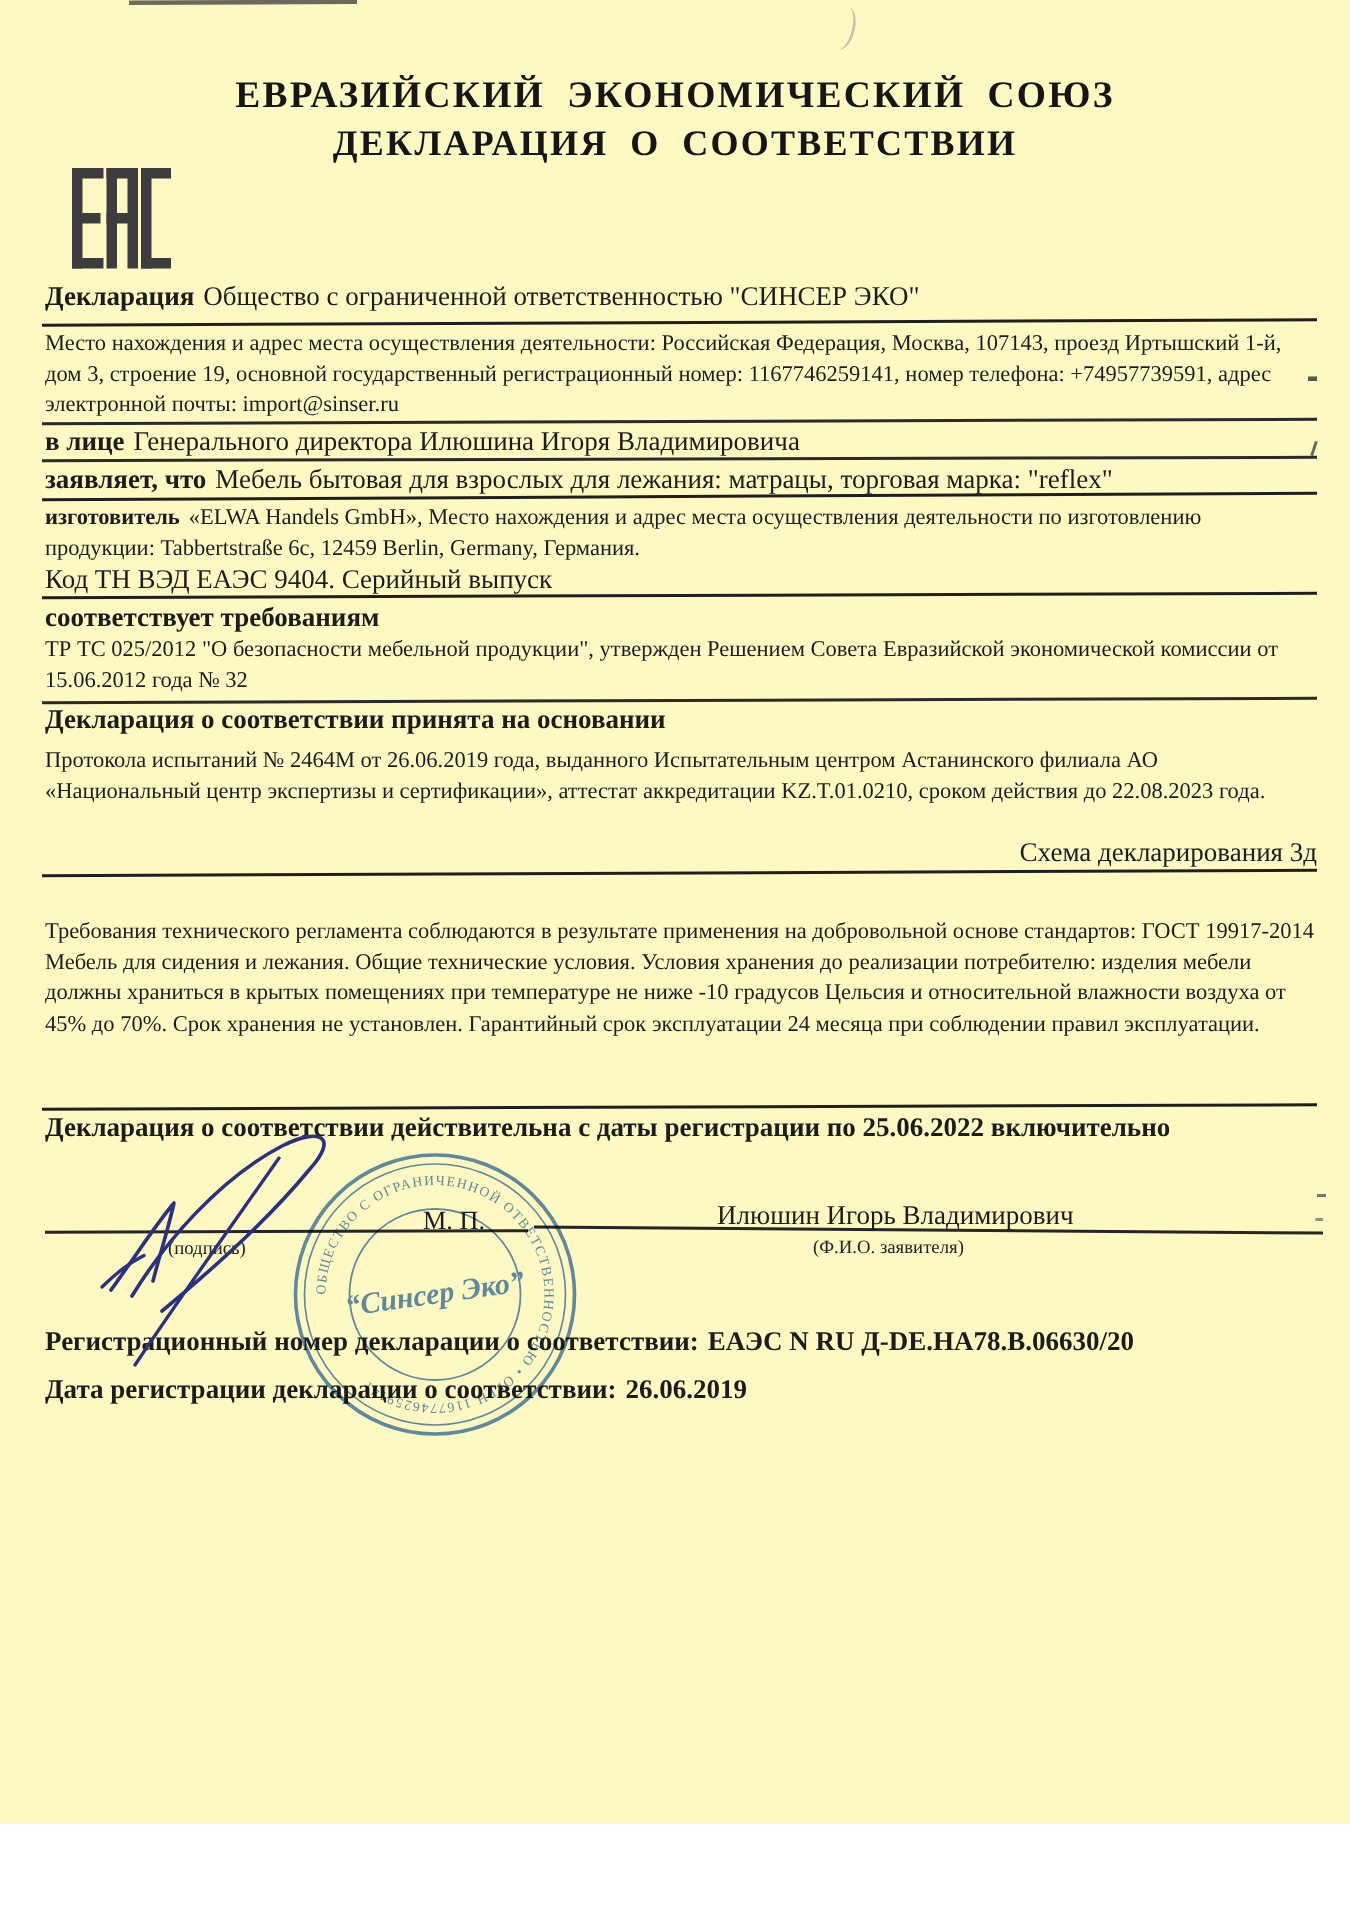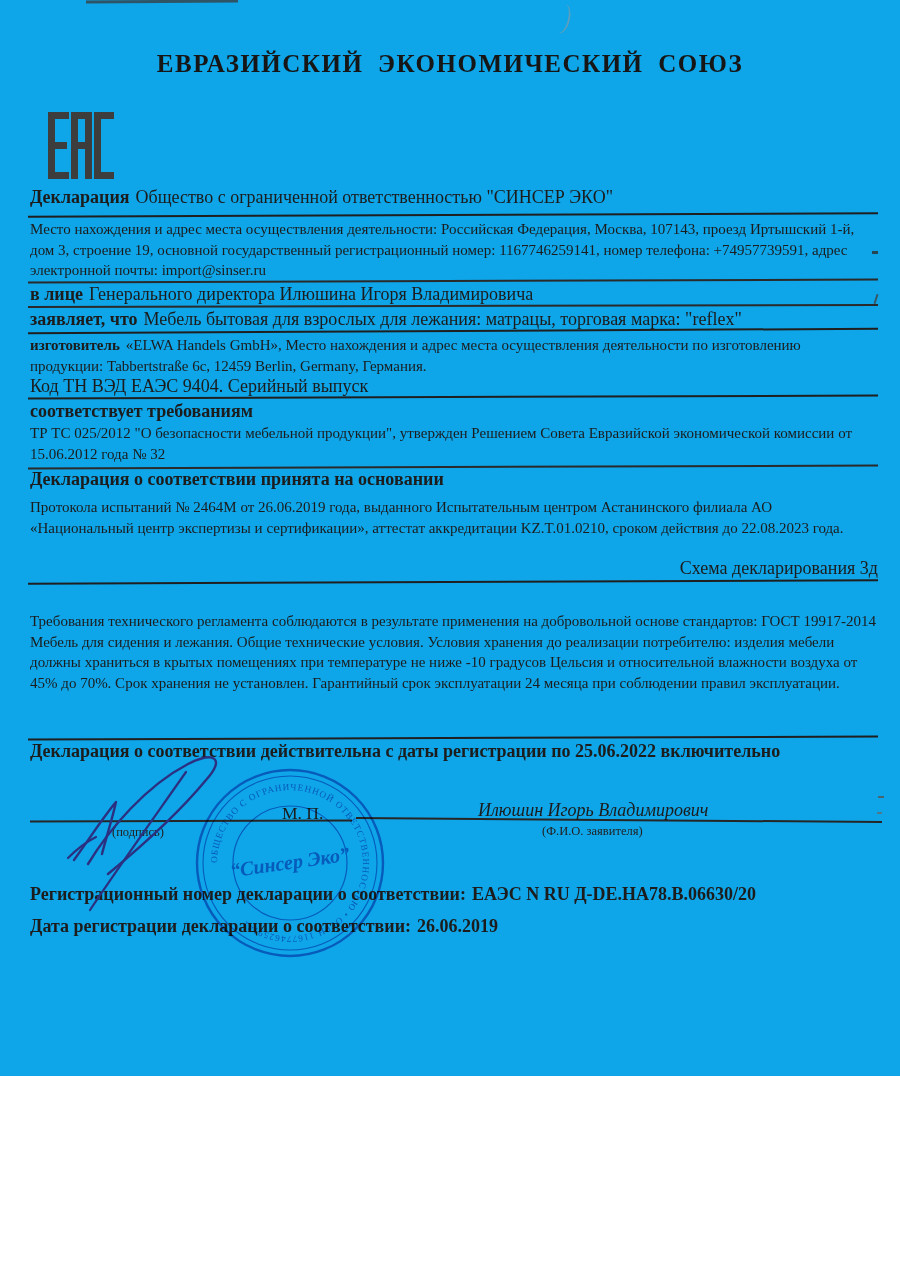--- a/index.html
+++ b/index.html
@@ -1,16 +1,16 @@
 <!DOCTYPE html>
 <html><head>
 <meta charset="utf-8">
 <style>
   html,body{margin:0;padding:0;background:#ffffff;}
-  .page{position:relative;width:900px;height:1076px;background:#0ea5e9;overflow:hidden;
+  .page{position:relative;width:900px;height:1216px;background:#fef9c3;overflow:hidden;
         font-family:"Liberation Serif", serif;color:#1c1c1c;}
   .abs{position:absolute;}
   .title{left:0;right:0;text-align:center;font-weight:bold;letter-spacing:1.5px;word-spacing:7px;color:#161616;}
   .t1{top:50px;font-size:25px;}
   .t2{top:83px;font-size:24px;}
   .row{left:30px;width:848px;font-size:18px;line-height:20.5px;white-space:nowrap;}
   .para{left:30px;width:846px;font-size:15px;line-height:20.5px;}
   .lbl{font-weight:bold;margin-right:6px;}
   .hdr{font-weight:bold;}
   .rule{position:absolute;left:28px;width:850px;height:2px;background:#1f1f1f;}
@@ -29,20 +29,21 @@
 <div class="page">
 
   <div class="artifact" style="left:86px;top:0;width:152px;height:3px;background:#3a3a3a;opacity:.75;transform:rotate(-.3deg);"></div>
   <div class="artifact" style="left:556px;top:4px;width:12px;height:30px;border-right:2px solid #9a9a9a;border-radius:0 60% 60% 0 / 0 50% 50% 0;transform:rotate(14deg);opacity:.55;"></div>
   <div class="artifact" style="left:872px;top:251px;width:6px;height:3px;background:#2e2e2e;opacity:.8;"></div>
   <div class="artifact" style="left:875px;top:294px;width:2px;height:10px;background:#444;transform:rotate(18deg);opacity:.8;"></div>
   <div class="artifact" style="left:878px;top:796px;width:6px;height:2px;background:#555;opacity:.8;"></div>
   <div class="artifact" style="left:877px;top:812px;width:5px;height:2px;background:#666;opacity:.7;"></div>
 
   <div class="abs title t1">ЕВРАЗИЙСКИЙ ЭКОНОМИЧЕСКИЙ СОЮЗ</div>
+  <div class="abs title t2">ДЕКЛАРАЦИЯ О СООТВЕТСТВИИ</div>
 
   <svg class="abs" style="left:48px;top:112px;" width="66" height="68" viewBox="0 0 66 68">
     <g fill="#3d3d3d">
       <rect x="0" y="0" width="7" height="67"></rect>
         <rect x="0" y="0" width="21" height="7"></rect>
       <rect x="0" y="30" width="19" height="7"></rect>
         <rect x="0" y="60" width="21" height="7"></rect>
       <rect x="23" y="0" width="7" height="67"></rect>
         <rect x="37" y="0" width="7" height="67"></rect>
       <rect x="23" y="0" width="21" height="7"></rect>
@@ -89,21 +90,21 @@
   <div class="abs row" style="top:558px;text-align:right;">Схема декларирования 3д</div>
 
   <div class="abs para" style="top:611px;">Требования технического регламента соблюдаются в результате применения на добровольной основе стандартов: ГОСТ 19917-2014 Мебель для сидения и лежания. Общие технические условия. Условия хранения до реализации потребителю: изделия мебели должны храниться в крытых помещениях при температуре не ниже -10 градусов Цельсия и относительной влажности воздуха от 45% до 70%. Срок хранения не установлен. Гарантийный срок эксплуатации 24 месяца при соблюдении правил эксплуатации.</div>
 
   <div class="abs row hdr" style="top:741px;">Декларация о соответствии  действительна с даты регистрации по 25.06.2022 включительно</div>
 
   <div class="sig-line" style="left:30px;top:820px;width:322px;transform:rotate(-.2deg);"></div>
   <div class="sig-line" style="left:356px;top:819px;width:526px;transform:rotate(.45deg);"></div>
   <div class="abs caption" style="left:112px;top:825px;">(подпись)</div>
   <div class="abs" style="left:282px;top:803px;font-size:17.5px;">М. П.</div>
-  <div class="abs" style="left:478px;top:800px;font-size:18px;font-style:italic;">Илюшин Игорь Владимирович</div>
+  <div class="abs" style="left:478px;top:800px;font-size:18px;">Илюшин Игорь Владимирович</div>
   <div class="abs caption" style="left:542px;top:824px;">(Ф.И.О. заявителя)</div>
 
   <svg class="abs sig-svg" style="left:38px;top:742px;" width="260" height="172" viewBox="0 0 260 172">
     <g fill="none" stroke-linecap="round" stroke-linejoin="round">
       <path stroke-width="2.2" d="M 30,116 C 40,106 50,99 58,95" stroke="#2b3080"></path>
       <path stroke-width="2.4" d="M 36,118 C 52,96 66,74 78,60 C 74,78 68,96 64,112" stroke="#2b3080"></path>
       <path stroke-width="2.4" d="M 50,122 C 72,86 108,44 150,22 C 176,9 188,16 168,38 C 140,72 104,104 70,132" stroke="#2b3080"></path>
       <path stroke-width="2.2" d="M 148,30 C 120,70 84,120 52,168" stroke="#2b3080"></path>
     </g>
   </svg>

